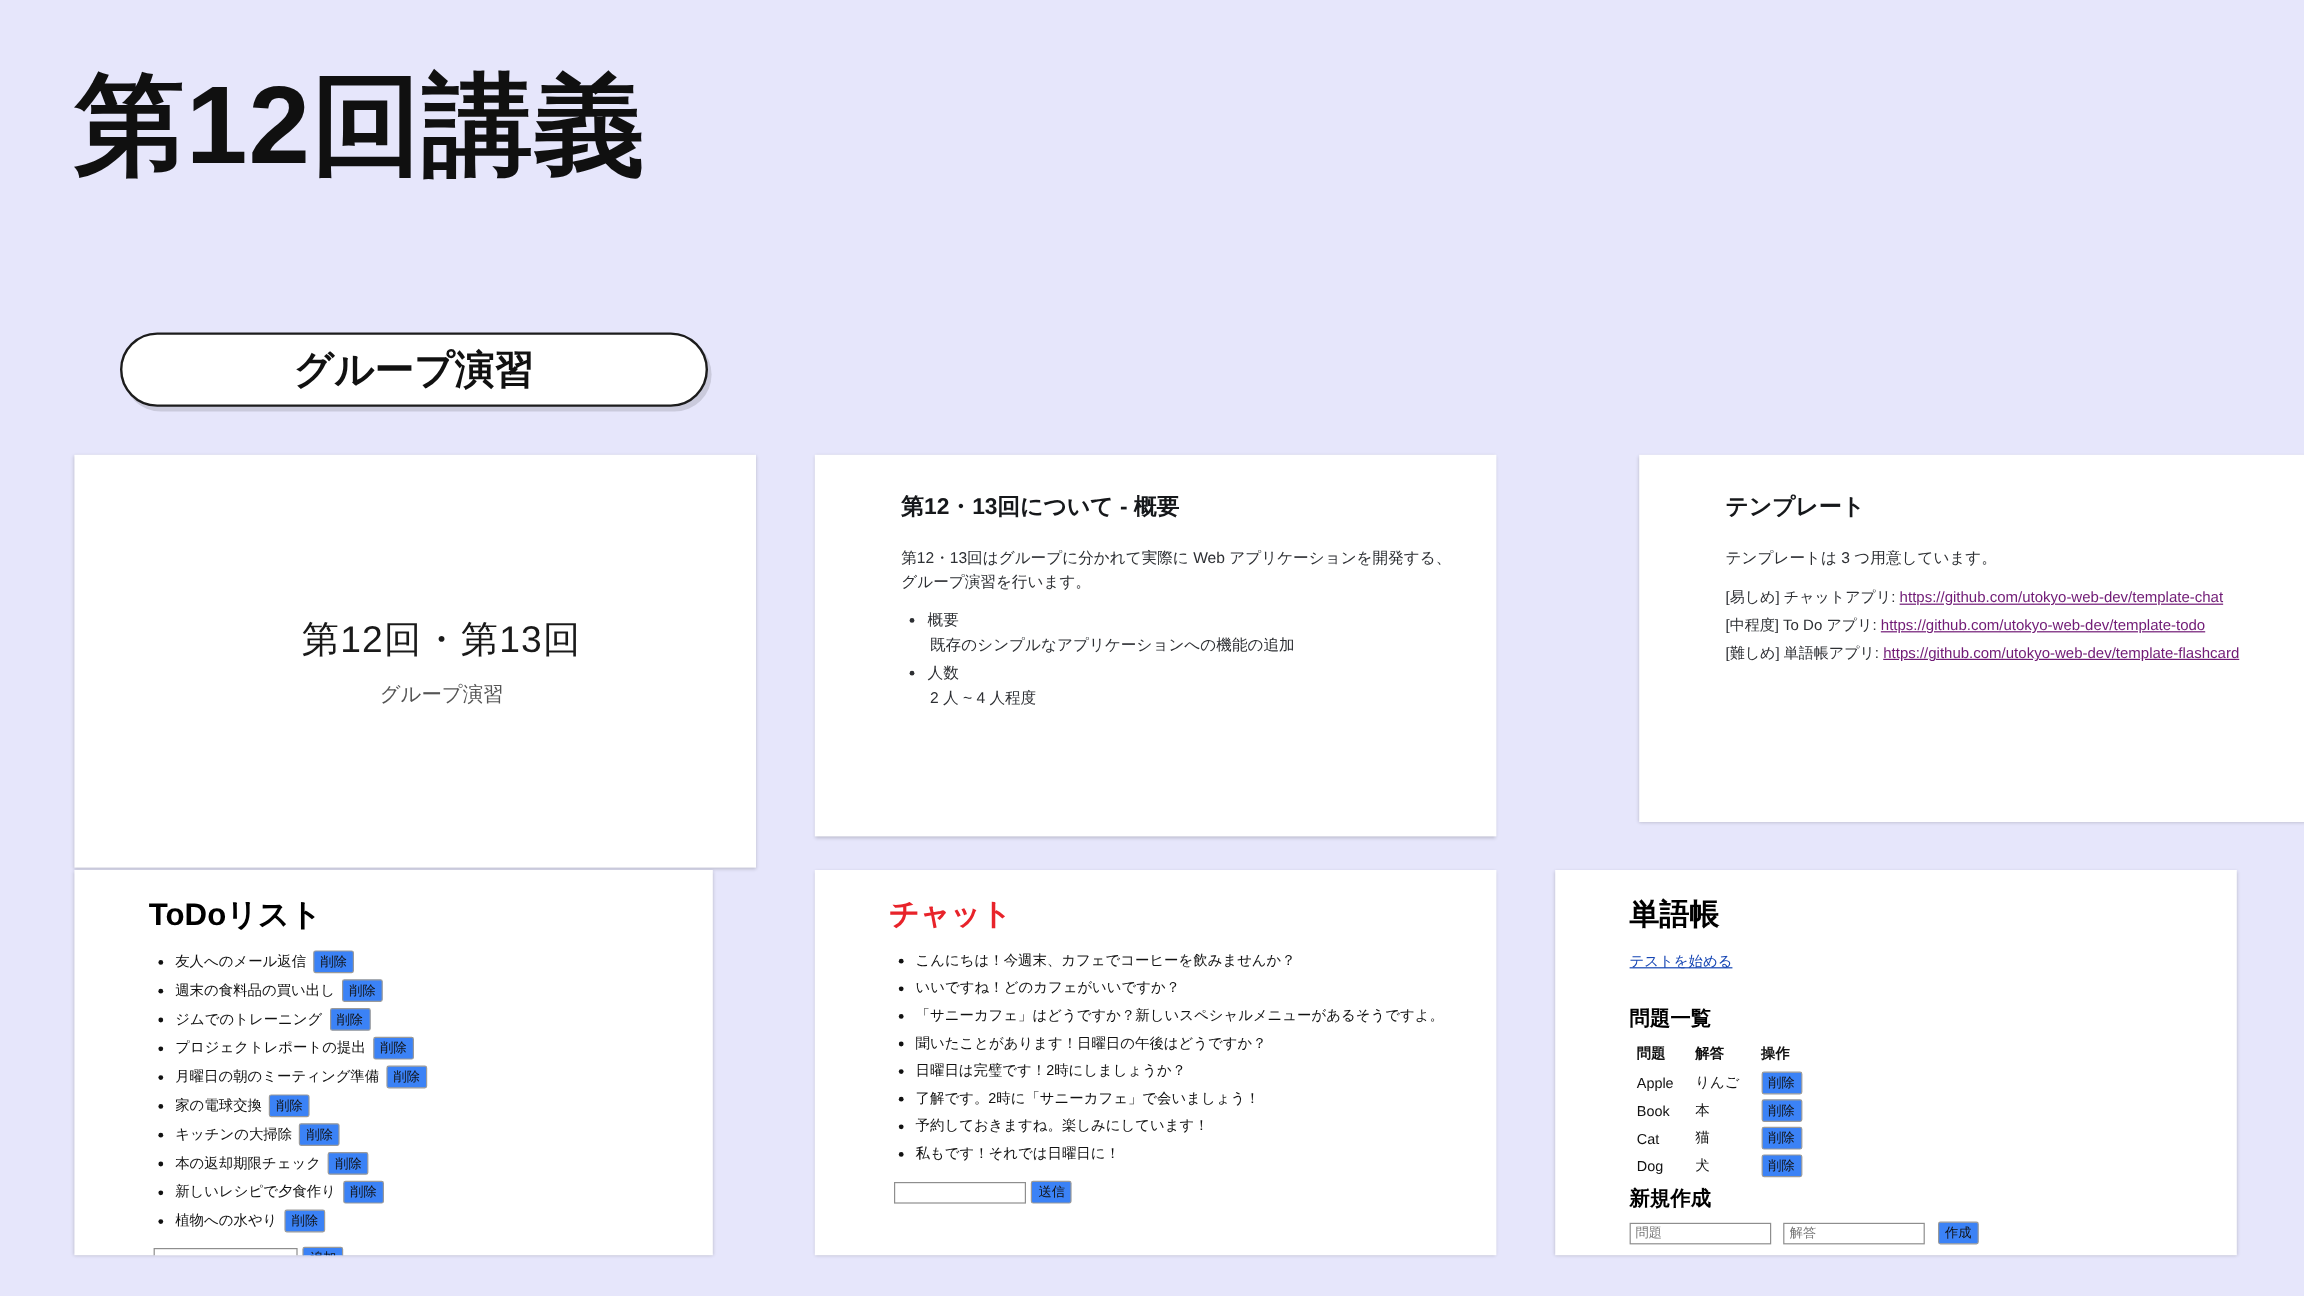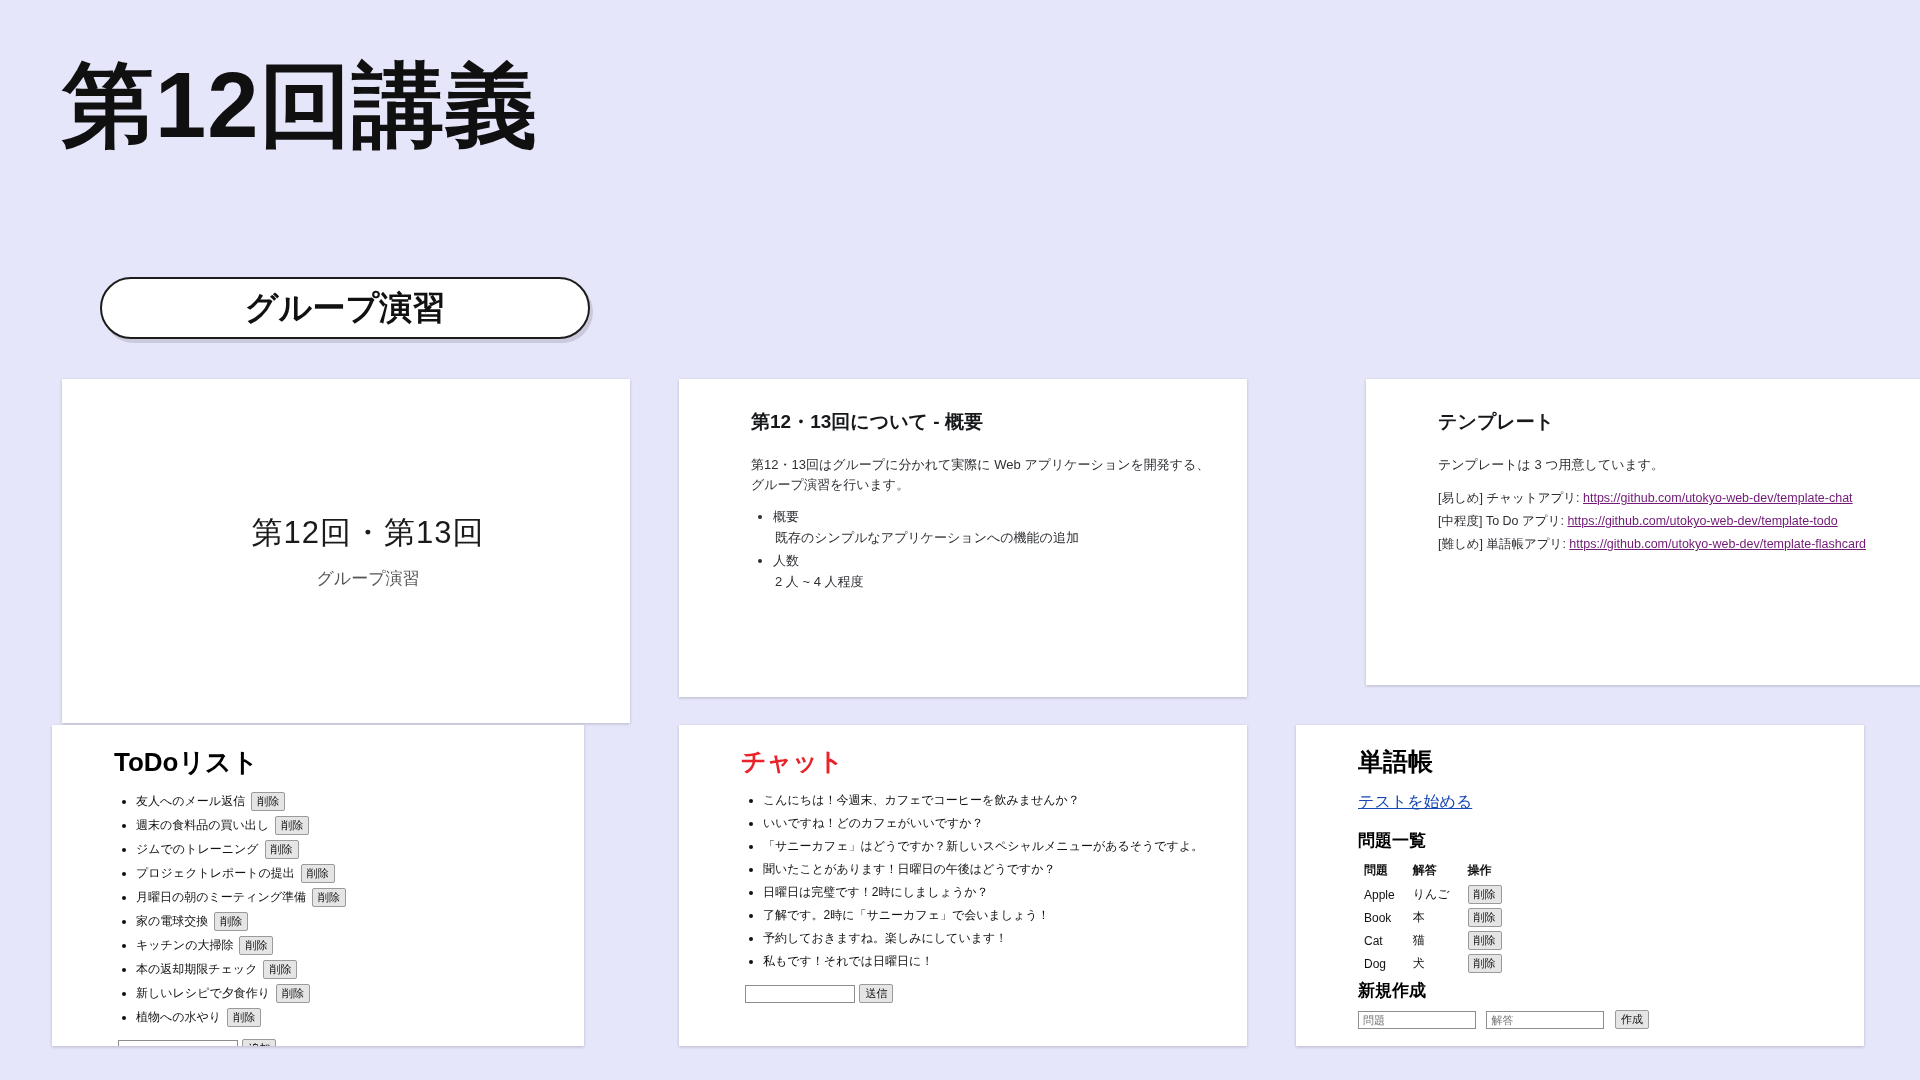--- a/index.html
+++ b/index.html
@@ -43,21 +43,21 @@
     background: #ffffff;
     box-shadow: 0 1px 3px rgba(0,0,0,0.20);
     padding-left: 44px;
   }
 
   
   #slide-title  { left: 62px;   top: 379px; width: 568px; height: 344px; }
   #slide-about  { left: 679px;  top: 379px; width: 568px; height: 318px; }
   #slide-tpl    { left: 1366px; top: 379px; width: 568px; height: 306px; }
   
-  #app-todo     { left: 52px;   top: 725px; width: 532px; height: 321px; }
+  #app-todo     { left: 62px;   top: 725px; width: 532px; height: 321px; }
   #app-chat     { left: 679px;  top: 725px; width: 568px; height: 321px; }
   #app-flash    { left: 1296px; top: 725px; width: 568px; height: 321px; }
 
   
   .title-slide-inner {
     height: 100%;
     display: flex; flex-direction: column;
     align-items: center; justify-content: center;
   }
   .ts-main { font-size: 31px; color: #1a1a1a; letter-spacing: 1px; }
@@ -79,21 +79,21 @@
   .app-h1 { font-size: 26px; font-weight: 700; color: #000; margin: 6px 0 12px 0; }
   .todo-ul { margin: 0 0 0 4px; padding-left: 18px; }
   .todo-ul li {
     font-size: 12px; color: #111; line-height: 1.45;
     margin-bottom: 5px;
   }
   .todo-ul li span.txt { margin-right: 6px; }
   .btn {
     font-family: "Liberation Sans", sans-serif;
     font-size: 11px;
-    background: #e5e5e5;
+    background: #3b82f6;
     border: 1px solid #9a9a9a;
     border-radius: 2px;
     padding: 1px 5px;
     color: #111;
     cursor: pointer;
     vertical-align: middle;
   }
   .txtinput {
     font-family: "Liberation Sans", sans-serif;
     font-size: 11px;
@@ -108,21 +108,21 @@
 
   
   .chat-h1 { font-size: 25px; font-weight: 700; color: #e8232a; margin: 6px 0 13px 0; }
   .chat-ul { margin: 0 0 0 4px; padding-left: 18px; }
   .chat-ul li { font-size: 12px; color: #111; line-height: 1.5; margin-bottom: 5px; }
   .chat-form { margin-top: 14px; margin-left: 4px; }
   .chat-form .txtinput { width: 110px; }
 
   
   .fc-h1 { font-size: 25px; font-weight: 700; color: #000; margin: 6px 0 14px 0; }
-  .fc-link { font-size: 16px; color: #1646b4; text-decoration: underline; display: inline-block; margin-bottom: 12px; }
+  .fc-link { font-size: 12px; color: #1646b4; text-decoration: underline; display: inline-block; margin-bottom: 23px; }
   .fc-h2 { font-size: 17px; font-weight: 700; color: #000; margin: 4px 0 8px 0; }
   .fc-table { border-collapse: collapse; font-size: 12px; color: #111; margin-left: 2px; }
   .fc-table th { font-weight: 700; text-align: left; padding: 2px 14px 4px 4px; font-size: 12px; }
   .fc-table td { padding: 2px 14px 2px 4px; font-size: 12px; }
   .fc-form { margin-top: 6px; }
   .fc-form .txtinput { width: 118px; margin-right: 6px; }
 </style>
 </head>
 <body>
 

